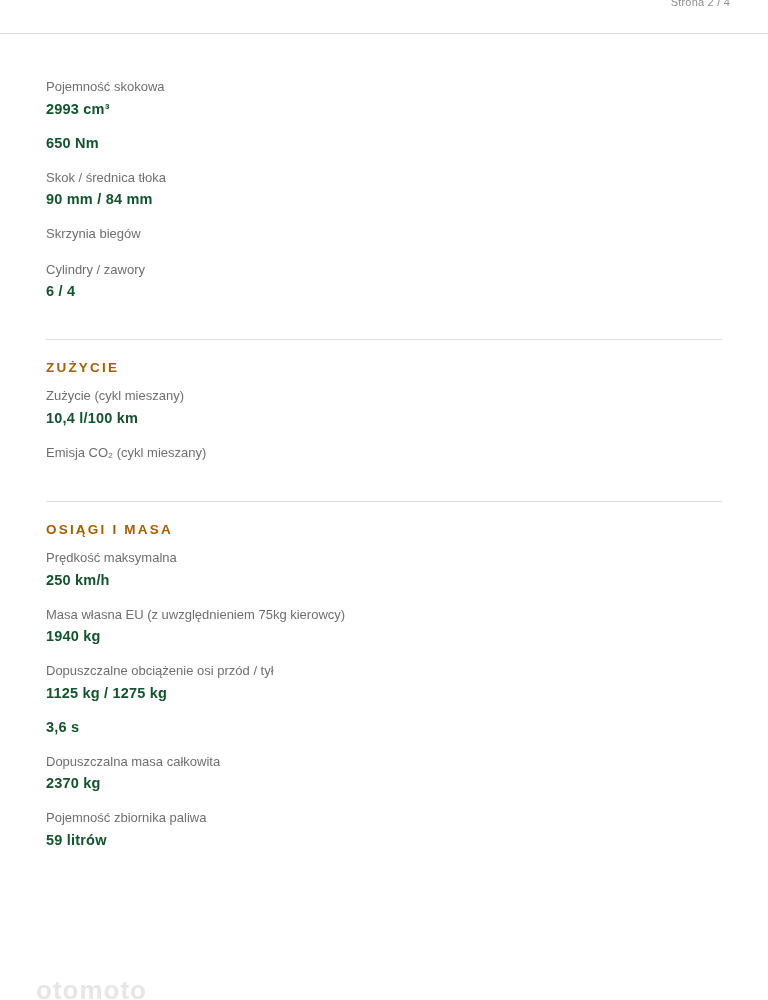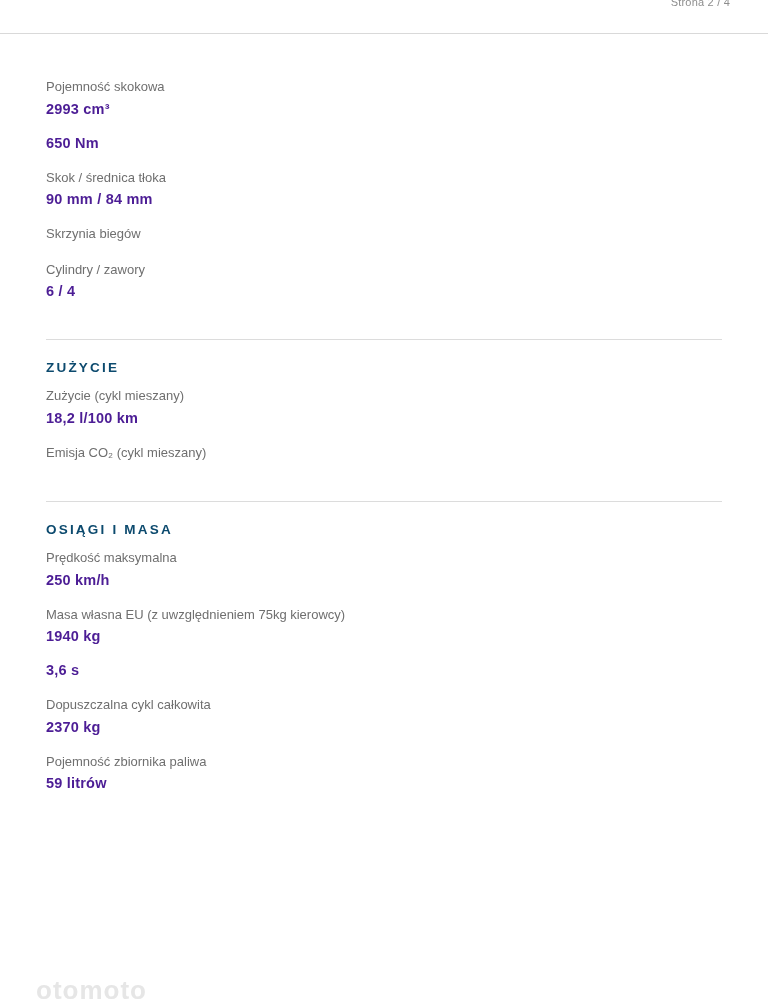--- a/index.html
+++ b/index.html
@@ -48,37 +48,37 @@
     box-sizing: border-box;
     margin-top: 48px;
   }
   .section {
     padding-bottom: 6px;
   }
   .section-title {
     font-size: 13.5px;
     font-weight: bold;
     letter-spacing: 2.2px;
-    color: #0c4a6e;
+    color: #a16207;
     margin-bottom: 12px;
   }
   .spec-row {
     margin-bottom: 18px;
   }
   .spec-label {
     font-size: 13px;
     color: #6f6f6f;
     line-height: 1.35;
     margin-bottom: 5px;
     font-weight: normal;
   }
   .spec-value {
     font-size: 14.5px;
     font-weight: bold;
-    color: #4c1d95;
+    color: #14532d;
     letter-spacing: 0.2px;
   }
   .divider {
     height: 1px;
     background: #dcdcdc;
     margin: 16px 0 20px 0;
   }
   .first-group {
     margin-top: 0;
   }
@@ -125,44 +125,48 @@
         <div class="spec-value">6 / 4</div>
       </div>
     </div>
 
     <div class="divider"></div>
 
     <div class="section">
       <div class="section-title">ZUŻYCIE</div>
       <div class="spec-row">
         <div class="spec-label">Zużycie (cykl mieszany)</div>
-        <div class="spec-value">18,2 l/100 km</div>
+        <div class="spec-value">10,4 l/100 km</div>
       </div>
       <div class="spec-row">
         <div class="spec-label">Emisja CO₂ (cykl mieszany)</div>
       </div>
     </div>
 
     <div class="divider"></div>
 
     <div class="section">
       <div class="section-title">OSIĄGI I MASA</div>
       <div class="spec-row">
         <div class="spec-label">Prędkość maksymalna</div>
         <div class="spec-value">250 km/h</div>
       </div>
       <div class="spec-row">
         <div class="spec-label">Masa własna EU (z uwzględnieniem 75kg kierowcy)</div>
         <div class="spec-value">1940 kg</div>
       </div>
       <div class="spec-row">
+        <div class="spec-label">Dopuszczalne obciążenie osi przód / tył</div>
+        <div class="spec-value">1125 kg / 1275 kg</div>
+      </div>
+      <div class="spec-row">
         <div class="spec-value">3,6 s</div>
       </div>
       <div class="spec-row">
-        <div class="spec-label">Dopuszczalna cykl całkowita</div>
+        <div class="spec-label">Dopuszczalna masa całkowita</div>
         <div class="spec-value">2370 kg</div>
       </div>
       <div class="spec-row">
         <div class="spec-label">Pojemność zbiornika paliwa</div>
         <div class="spec-value">59 litrów</div>
       </div>
     </div>
 
   </div>
 

